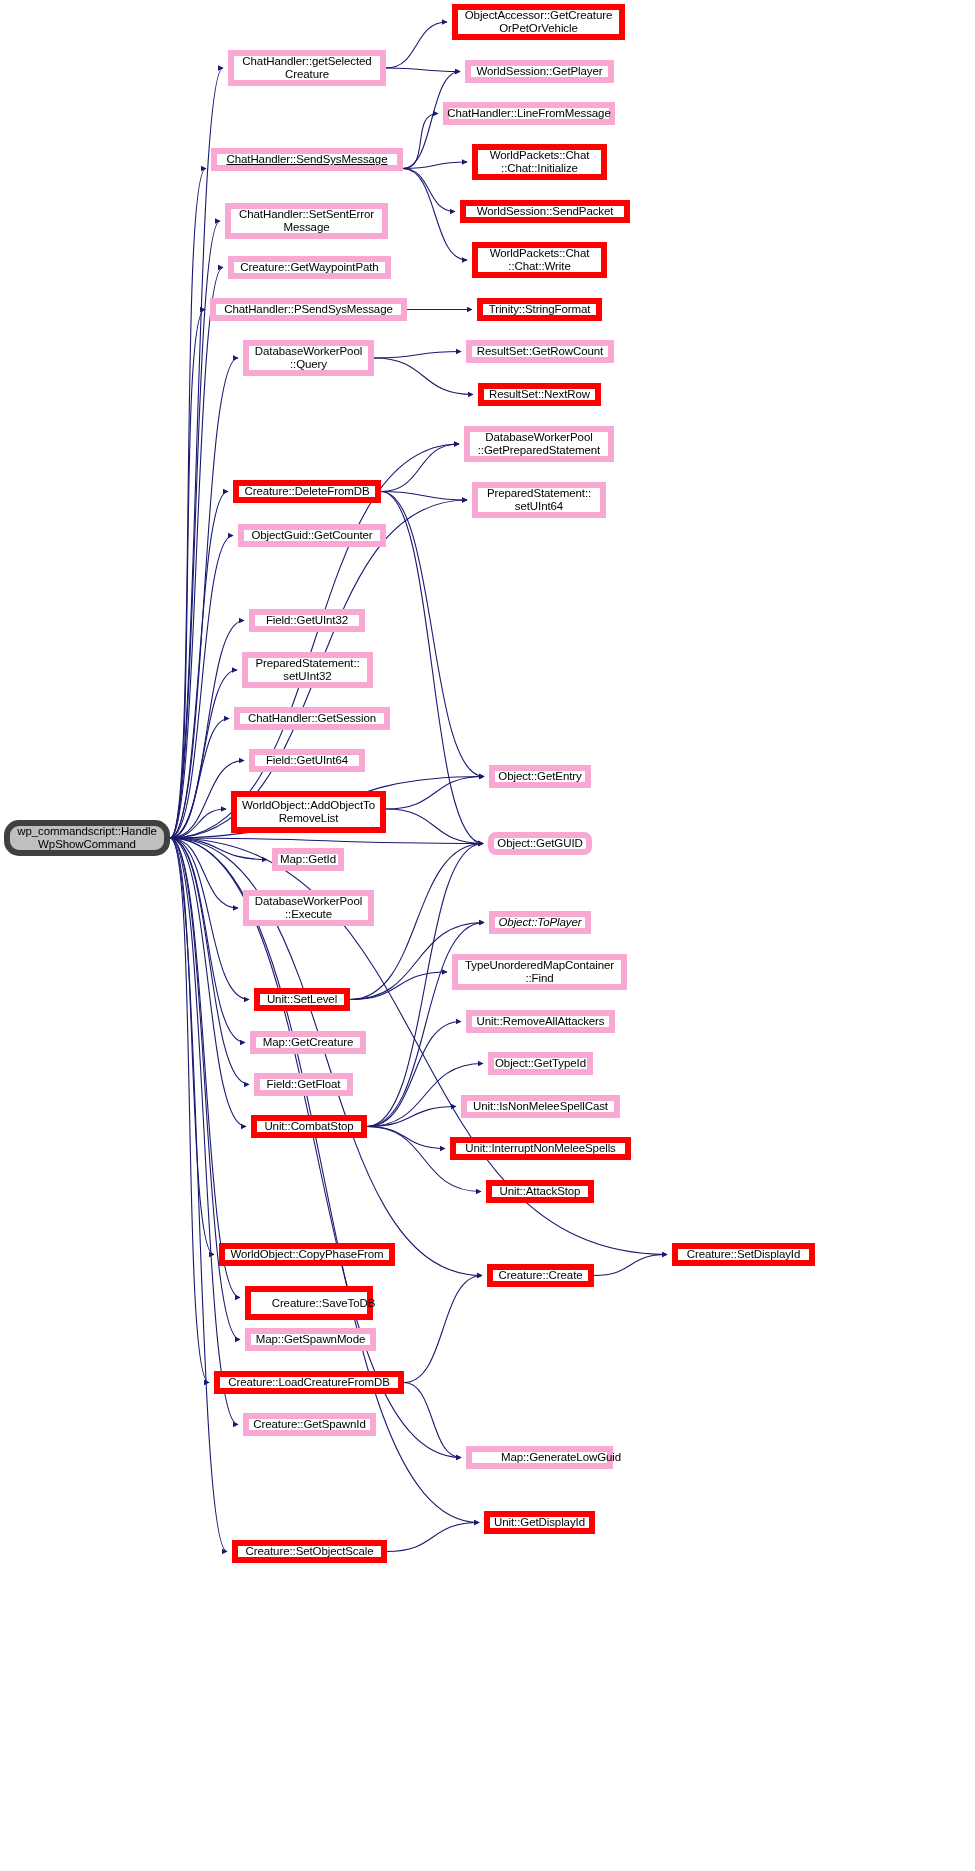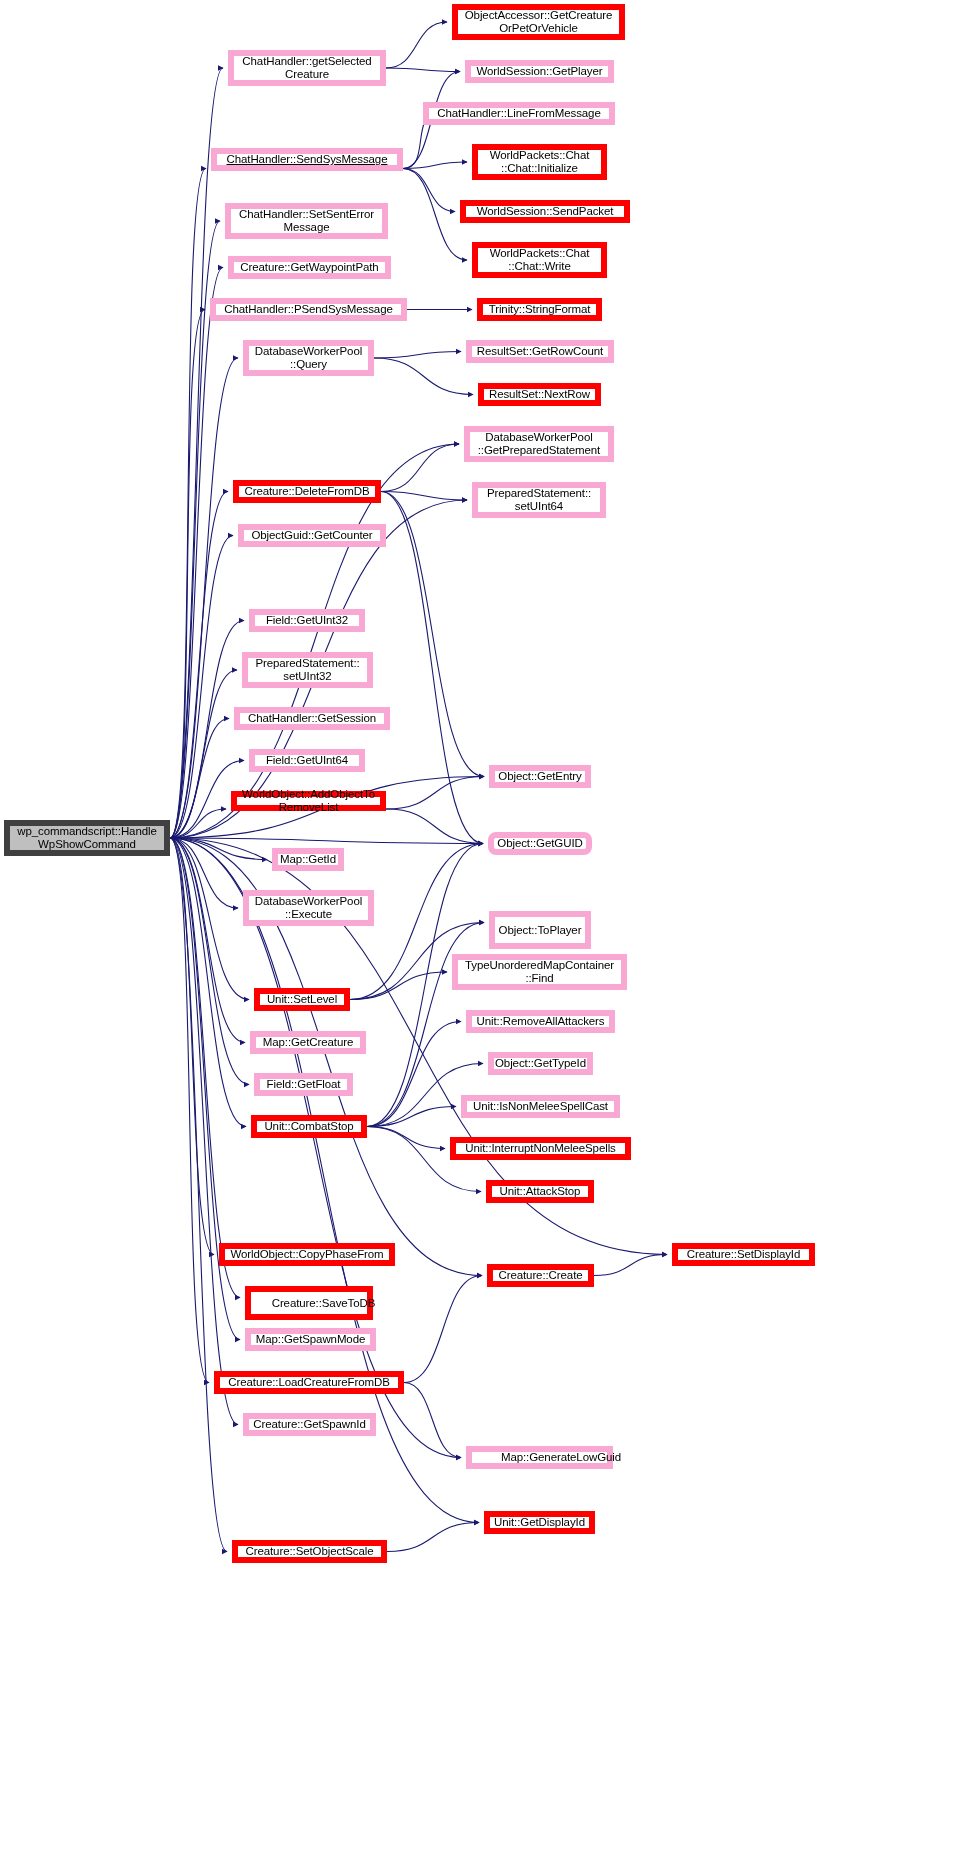--- a/index.html
+++ b/index.html
@@ -126,72 +126,72 @@
         <path d="M 367 1126.5 C 409.9 1126.5, 402.1 1148.5, 445 1148.5" fill="none" stroke="#191970" stroke-width="1.1" marker-end="url(#arrow)"></path>
         <path d="M 367 1126.5 C 429.7 1126.5, 418.3 1191.5, 481 1191.5" fill="none" stroke="#191970" stroke-width="1.1" marker-end="url(#arrow)"></path>
         <path d="M 404 1382.5 C 446.9 1382.5, 439.1 1275.5, 482 1275.5" fill="none" stroke="#191970" stroke-width="1.1" marker-end="url(#arrow)"></path>
         <path d="M 404 1382.5 C 435.35 1382.5, 429.65 1457.5, 461 1457.5" fill="none" stroke="#191970" stroke-width="1.1" marker-end="url(#arrow)"></path>
         <path d="M 594 1275.5 C 634.15 1275.5, 626.85 1254.5, 667 1254.5" fill="none" stroke="#191970" stroke-width="1.1" marker-end="url(#arrow)"></path>
         <path d="M 387 1551.5 C 437.6 1551.5, 428.4 1522.5, 479 1522.5" fill="none" stroke="#191970" stroke-width="1.1" marker-end="url(#arrow)"></path>
         <path d="M 170 838 C 443.35 838, 393.65 1254.5, 667 1254.5" fill="none" stroke="#191970" stroke-width="1.1" marker-end="url(#arrow)"></path>
       </g>
   </svg>
   <div id="node-layer">
-      <div class="node root" style="left: 4px; top: 820px; width: 166px; height: 36px;">wp_commandscript::Handle
+      <div class="node root" style="left: 4px; top: 820px; width: 166px; height: 36px; border-radius: 15px;">wp_commandscript::Handle
 WpShowCommand</div>
       <div class="node" style="left: 228px; top: 50px; width: 158px; height: 36px;">ChatHandler::getSelected
 Creature</div>
       <div class="node" style="left: 211px; top: 148px; width: 192px; height: 23px; text-decoration: underline;">ChatHandler::SendSysMessage</div>
       <div class="node" style="left: 225px; top: 203px; width: 163px; height: 36px;">ChatHandler::SetSentError
 Message</div>
       <div class="node" style="left: 228px; top: 256px; width: 163px; height: 23px;">Creature::GetWaypointPath</div>
       <div class="node" style="left: 210px; top: 298px; width: 197px; height: 23px;">ChatHandler::PSendSysMessage</div>
       <div class="node" style="left: 243px; top: 340px; width: 131px; height: 36px;">DatabaseWorkerPool
 ::Query</div>
       <div class="node red" style="left: 233px; top: 480px; width: 148px; height: 23px;">Creature::DeleteFromDB</div>
       <div class="node" style="left: 238px; top: 524px; width: 148px; height: 23px;">ObjectGuid::GetCounter</div>
       <div class="node" style="left: 249px; top: 609px; width: 116px; height: 23px;">Field::GetUInt32</div>
       <div class="node" style="left: 242px; top: 652px; width: 131px; height: 36px;">PreparedStatement::
 setUInt32</div>
       <div class="node" style="left: 234px; top: 707px; width: 156px; height: 23px;">ChatHandler::GetSession</div>
       <div class="node" style="left: 249px; top: 749px; width: 116px; height: 23px;">Field::GetUInt64</div>
-      <div class="node red" style="left: 231px; top: 791px; width: 155px; height: 20px;">WorldObject::AddObjectTo
+      <div class="node red" style="left: 231px; top: 791px; width: 155px; height: 42px;">WorldObject::AddObjectTo
 RemoveList</div>
       <div class="node" style="left: 272px; top: 848px; width: 72px; height: 23px;">Map::GetId</div>
       <div class="node" style="left: 243px; top: 890px; width: 131px; height: 36px;">DatabaseWorkerPool
 ::Execute</div>
       <div class="node red" style="left: 254px; top: 988px; width: 96px; height: 23px;">Unit::SetLevel</div>
       <div class="node" style="left: 250px; top: 1031px; width: 116px; height: 23px;">Map::GetCreature</div>
       <div class="node" style="left: 254px; top: 1073px; width: 99px; height: 23px;">Field::GetFloat</div>
       <div class="node red" style="left: 251px; top: 1115px; width: 116px; height: 23px;">Unit::CombatStop</div>
       <div class="node red" style="left: 219px; top: 1243px; width: 176px; height: 23px;">WorldObject::CopyPhaseFrom</div>
       <div class="node red" style="left: 245px; top: 1286px; width: 128px; height: 34px; padding-left: 32px;">Creature::SaveToDB</div>
       <div class="node" style="left: 245px; top: 1328px; width: 131px; height: 23px;">Map::GetSpawnMode</div>
       <div class="node red" style="left: 214px; top: 1371px; width: 190px; height: 23px;">Creature::LoadCreatureFromDB</div>
       <div class="node" style="left: 243px; top: 1413px; width: 133px; height: 23px;">Creature::GetSpawnId</div>
       <div class="node red" style="left: 232px; top: 1540px; width: 155px; height: 23px;">Creature::SetObjectScale</div>
       <div class="node red" style="left: 452px; top: 4px; width: 173px; height: 36px;">ObjectAccessor::GetCreature
 OrPetOrVehicle</div>
       <div class="node" style="left: 465px; top: 60px; width: 149px; height: 23px;">WorldSession::GetPlayer</div>
-      <div class="node" style="left: 423px; top: 102px; width: 192px; height: 23px;">ChatHandler::LineFromMessage</div>
+      <div class="node" style="left: 443px; top: 102px; width: 172px; height: 23px;">ChatHandler::LineFromMessage</div>
       <div class="node red" style="left: 472px; top: 144px; width: 135px; height: 36px;">WorldPackets::Chat
 ::Chat::Initialize</div>
       <div class="node red" style="left: 460px; top: 200px; width: 170px; height: 23px;">WorldSession::SendPacket</div>
       <div class="node red" style="left: 472px; top: 242px; width: 135px; height: 36px;">WorldPackets::Chat
 ::Chat::Write</div>
       <div class="node red" style="left: 477px; top: 298px; width: 125px; height: 23px;">Trinity::StringFormat</div>
       <div class="node" style="left: 466px; top: 340px; width: 148px; height: 23px;">ResultSet::GetRowCount</div>
       <div class="node red" style="left: 478px; top: 383px; width: 123px; height: 23px;">ResultSet::NextRow</div>
       <div class="node" style="left: 464px; top: 426px; width: 150px; height: 36px;">DatabaseWorkerPool
 ::GetPreparedStatement</div>
       <div class="node" style="left: 472px; top: 482px; width: 134px; height: 36px;">PreparedStatement::
 setUInt64</div>
       <div class="node" style="left: 489px; top: 765px; width: 102px; height: 23px;">Object::GetEntry</div>
       <div class="node" style="left: 488px; top: 832px; width: 104px; height: 23px; border-radius: 8px;">Object::GetGUID</div>
-      <div class="node" style="left: 489px; top: 911px; width: 102px; height: 38px;">Object::ToPlayer</div>
+      <div class="node" style="left: 489px; top: 911px; width: 102px; height: 23px; font-style: italic;">Object::ToPlayer</div>
       <div class="node" style="left: 452px; top: 954px; width: 175px; height: 36px;">TypeUnorderedMapContainer
 ::Find</div>
       <div class="node" style="left: 466px; top: 1010px; width: 149px; height: 23px;">Unit::RemoveAllAttackers</div>
       <div class="node" style="left: 488px; top: 1052px; width: 105px; height: 23px;">Object::GetTypeId</div>
       <div class="node" style="left: 461px; top: 1095px; width: 159px; height: 23px;">Unit::IsNonMeleeSpellCast</div>
       <div class="node red" style="left: 450px; top: 1137px; width: 181px; height: 23px;">Unit::InterruptNonMeleeSpells</div>
       <div class="node red" style="left: 486px; top: 1180px; width: 108px; height: 23px;">Unit::AttackStop</div>
       <div class="node red" style="left: 487px; top: 1264px; width: 107px; height: 23px;">Creature::Create</div>
       <div class="node" style="left: 466px; top: 1446px; width: 147px; height: 23px; padding-left: 46px;">Map::GenerateLowGuid</div>
       <div class="node red" style="left: 484px; top: 1511px; width: 111px; height: 23px;">Unit::GetDisplayId</div>

